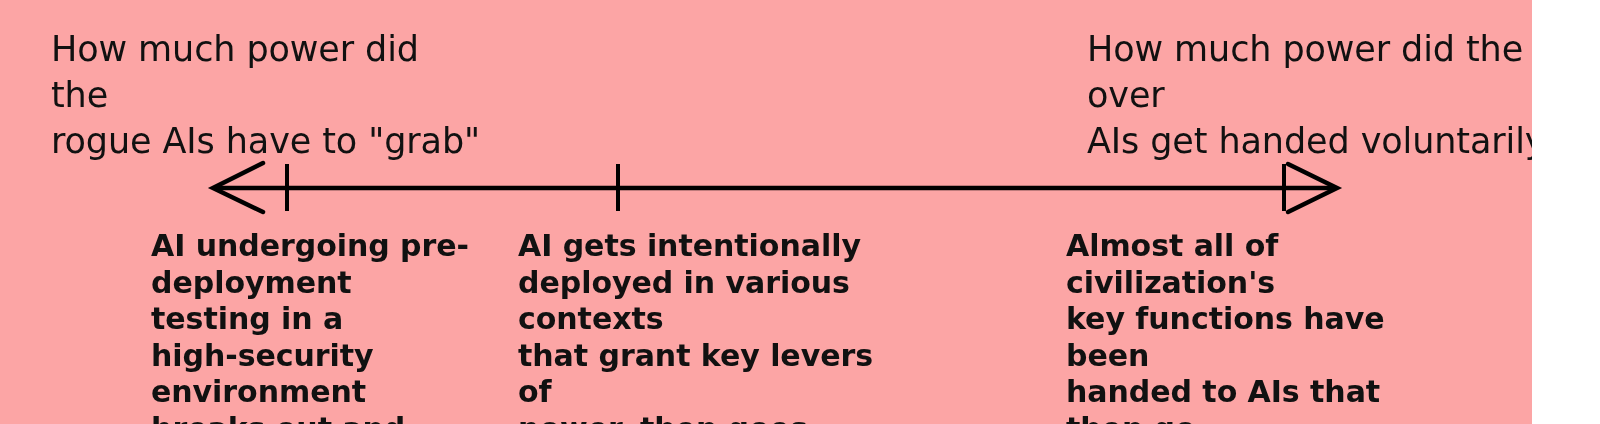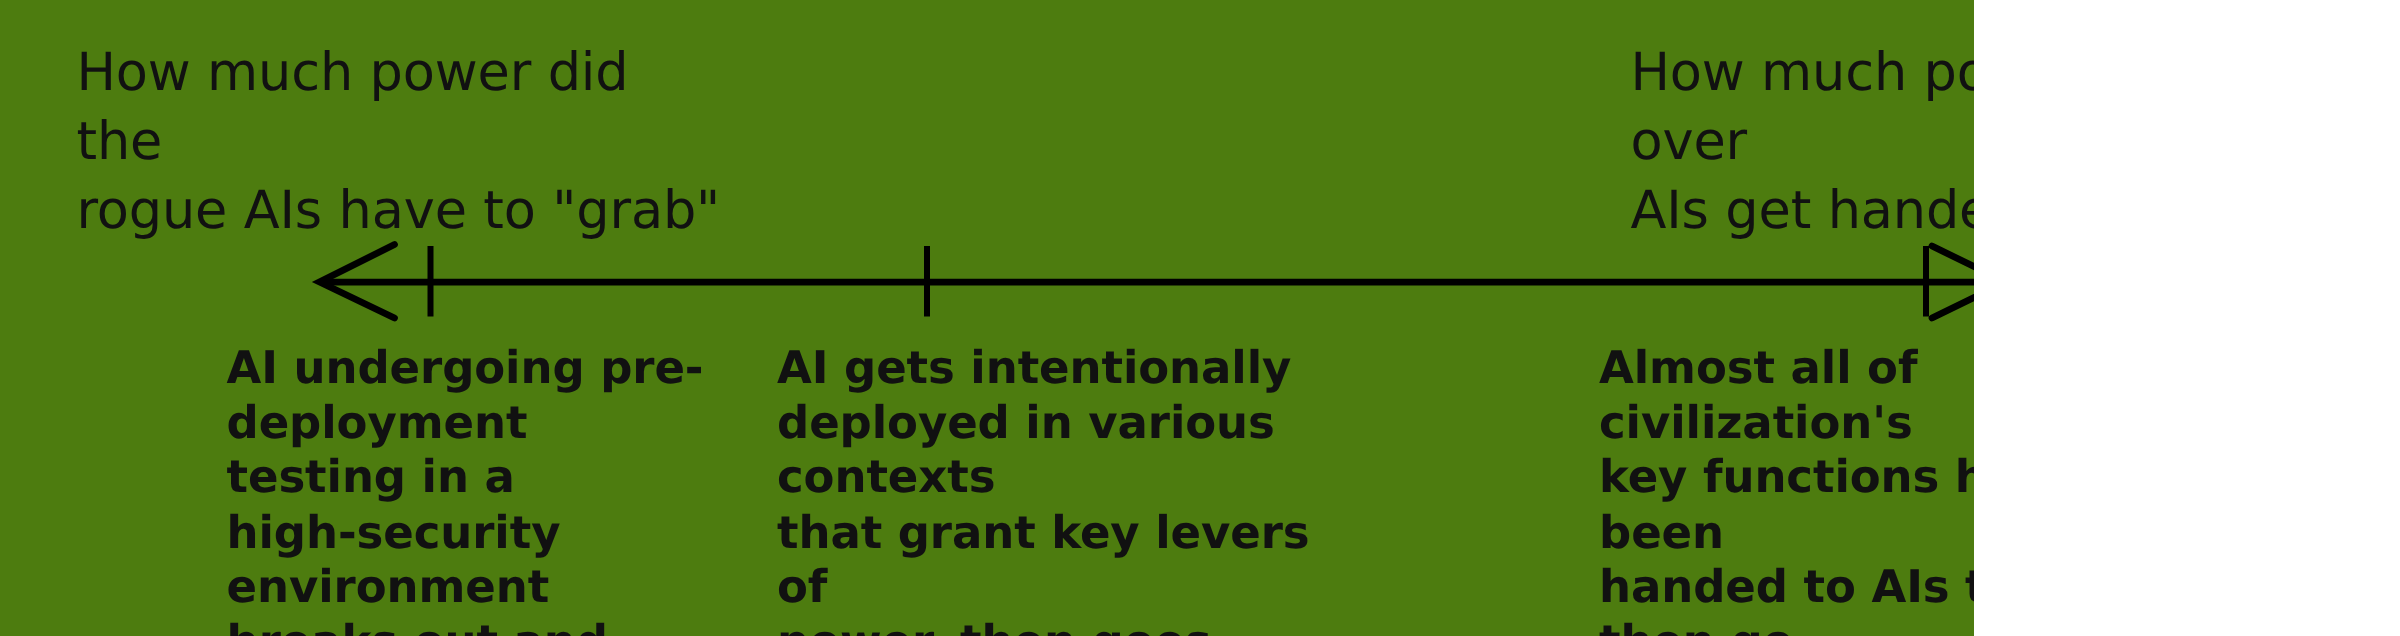--- a/index.html
+++ b/index.html
@@ -7,23 +7,23 @@
     margin: 0;
     padding: 0;
     background: #ffffff;
   }
   body {
     font-family: "DejaVu Sans", "Liberation Sans", sans-serif;
     color: #000000;
   }
   #canvas {
     position: relative;
-    width: 1316px;
+    width: 1532px;
     height: 424px;
-    background: #4d7c0f;
+    background: #fca5a5;
     overflow: hidden;
   }
 
   
   .heading {
     position: absolute;
     font-size: 35px;
     line-height: 46px;
     font-weight: 400;
     color: #111111;

